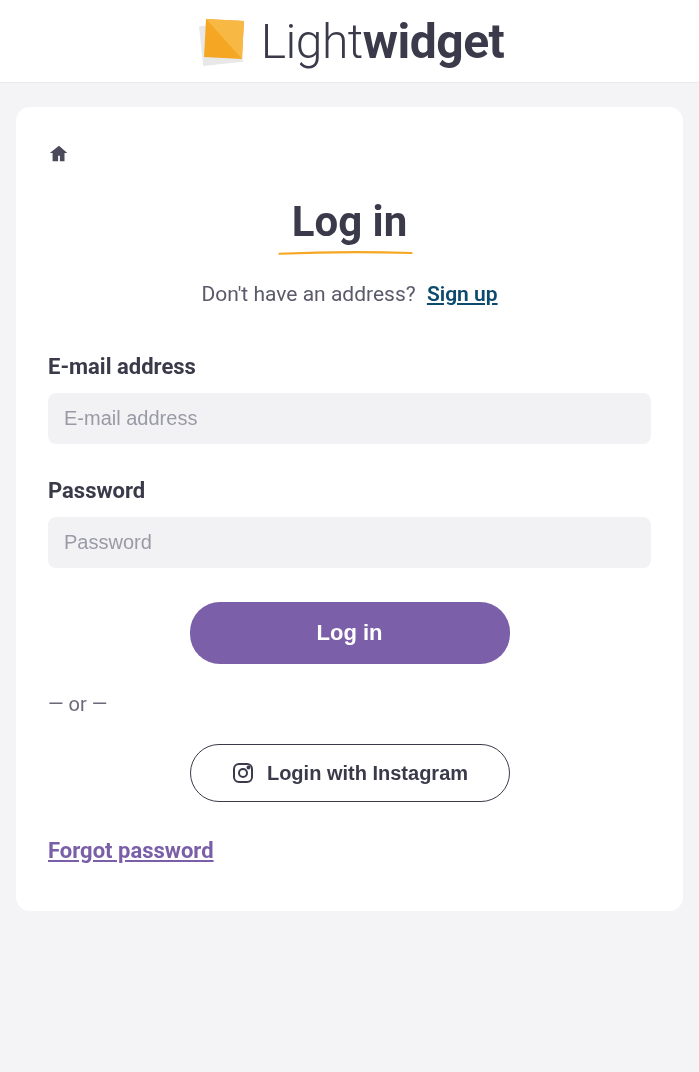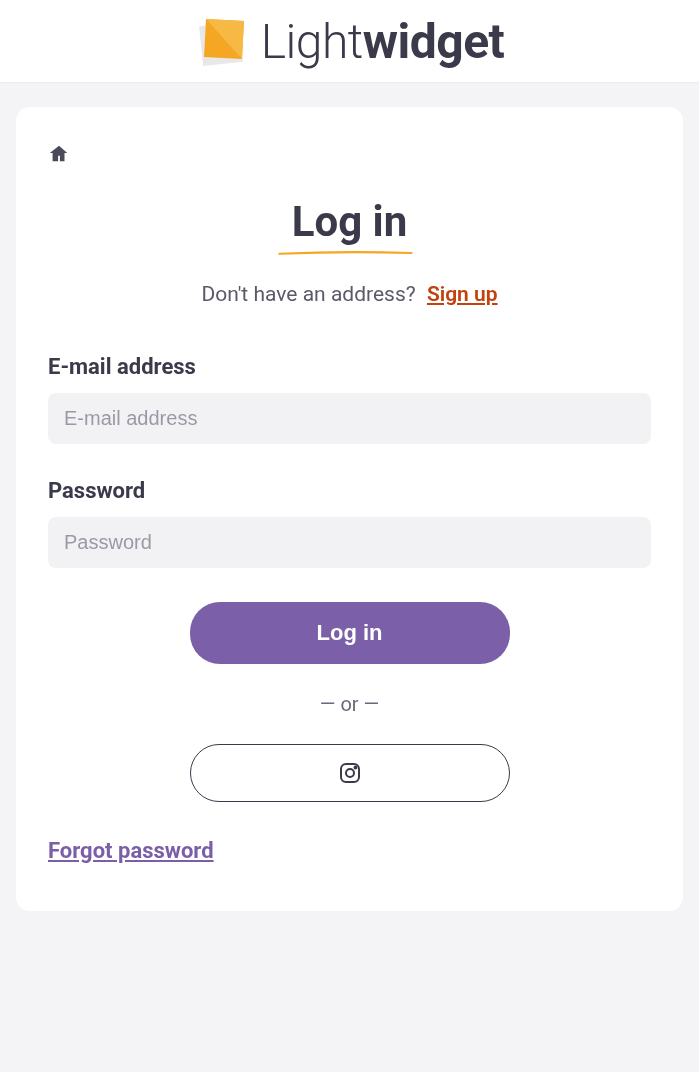--- a/index.html
+++ b/index.html
@@ -78,21 +78,21 @@
       right: -14px;
       height: 6px;
     }
     .signup-row {
       text-align: center;
       font-size: 21px;
       color: #5a5a6a;
       margin-bottom: 48px;
     }
     .signup-link {
-      color: #c2410c;
+      color: #0c4a6e;
       font-weight: 600;
       text-decoration: underline;
       margin-left: 6px;
     }
     .field-group {
       margin-bottom: 34px;
     }
     .field-label {
       font-size: 22px;
       font-weight: 700;
@@ -119,21 +119,20 @@
       background: #7b5fa8;
       color: #ffffff;
       border: none;
       border-radius: 30px;
       padding: 18px 0;
       font-size: 22px;
       font-weight: 700;
       cursor: pointer;
     }
     .divider {
-      text-align: center;
       font-size: 20px;
       color: #6a6a7a;
       margin-bottom: 28px;
     }
     .btn-outline {
       display: flex;
       align-items: center;
       justify-content: center;
       gap: 12px;
       width: 320px;
@@ -216,20 +215,21 @@
     <button class="btn-primary">Log in</button>
 
     <div class="divider">— or —</div>
 
     <button class="btn-outline">
       <svg viewBox="0 0 24 24" fill="none" stroke="currentColor" stroke-width="2">
         <rect x="3" y="3" width="18" height="18" rx="5"></rect>
         <circle cx="12" cy="12" r="4"></circle>
         <circle cx="17.5" cy="6.5" r="1" fill="currentColor"></circle>
       </svg>
+      <span>Login with Instagram</span>
     </button>
 
 
     <div class="forgot-wrap">
       <a href="#" class="forgot-link">Forgot password</a>
     </div>
 
   </div>
 </div>
 

